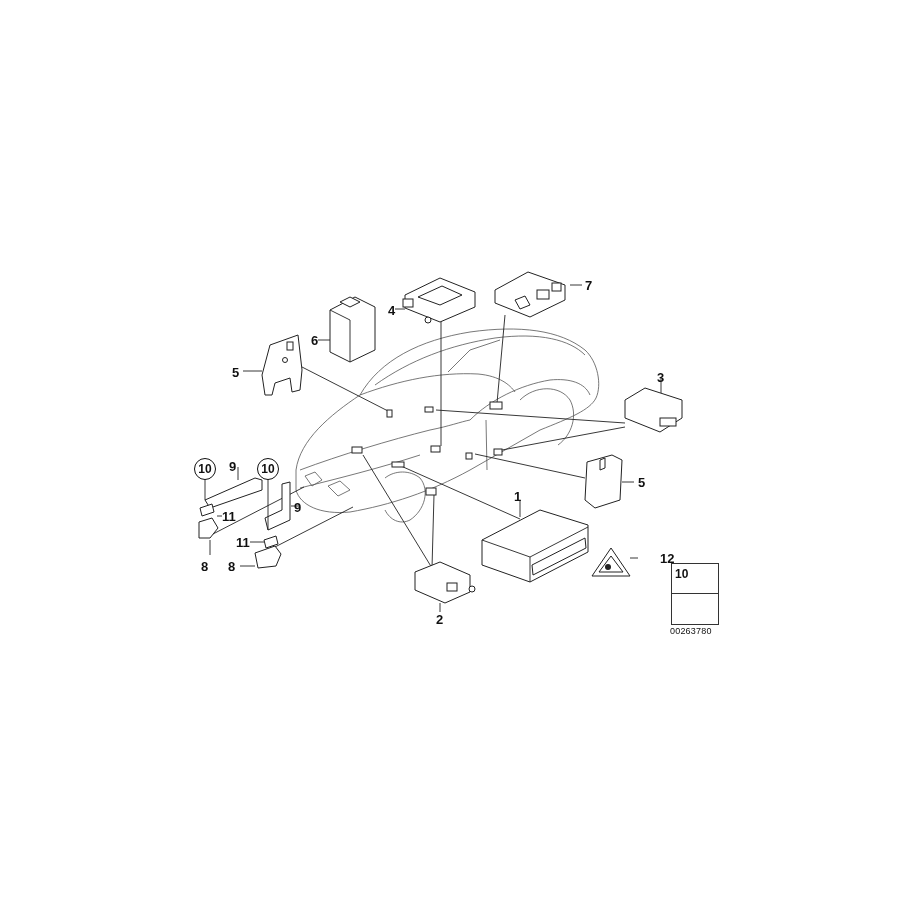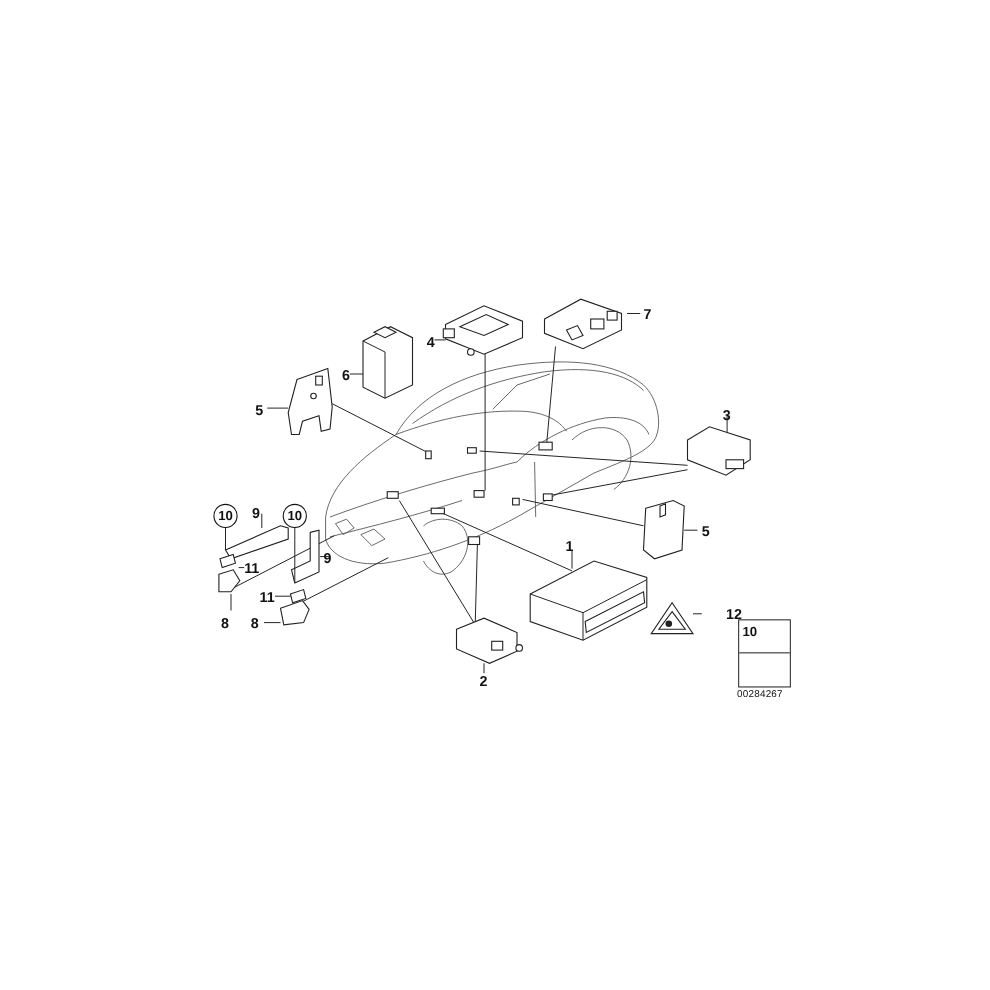--- a/index.html
+++ b/index.html
@@ -174,13 +174,13 @@
 <div class="lbl" style="left:616px;top:552px;margin-left:44px;">12</div>
 
 <div class="circ" style="left:194px;top:458px;">10</div>
 <div class="circ" style="left:257px;top:458px;">10</div>
 
 <div class="refbox">
   <div class="top">
     <span class="num">10</span>
   </div>
 </div>
-<div class="docid">00284267</div>
+<div class="docid">00263780</div>
 
 </body></html>

